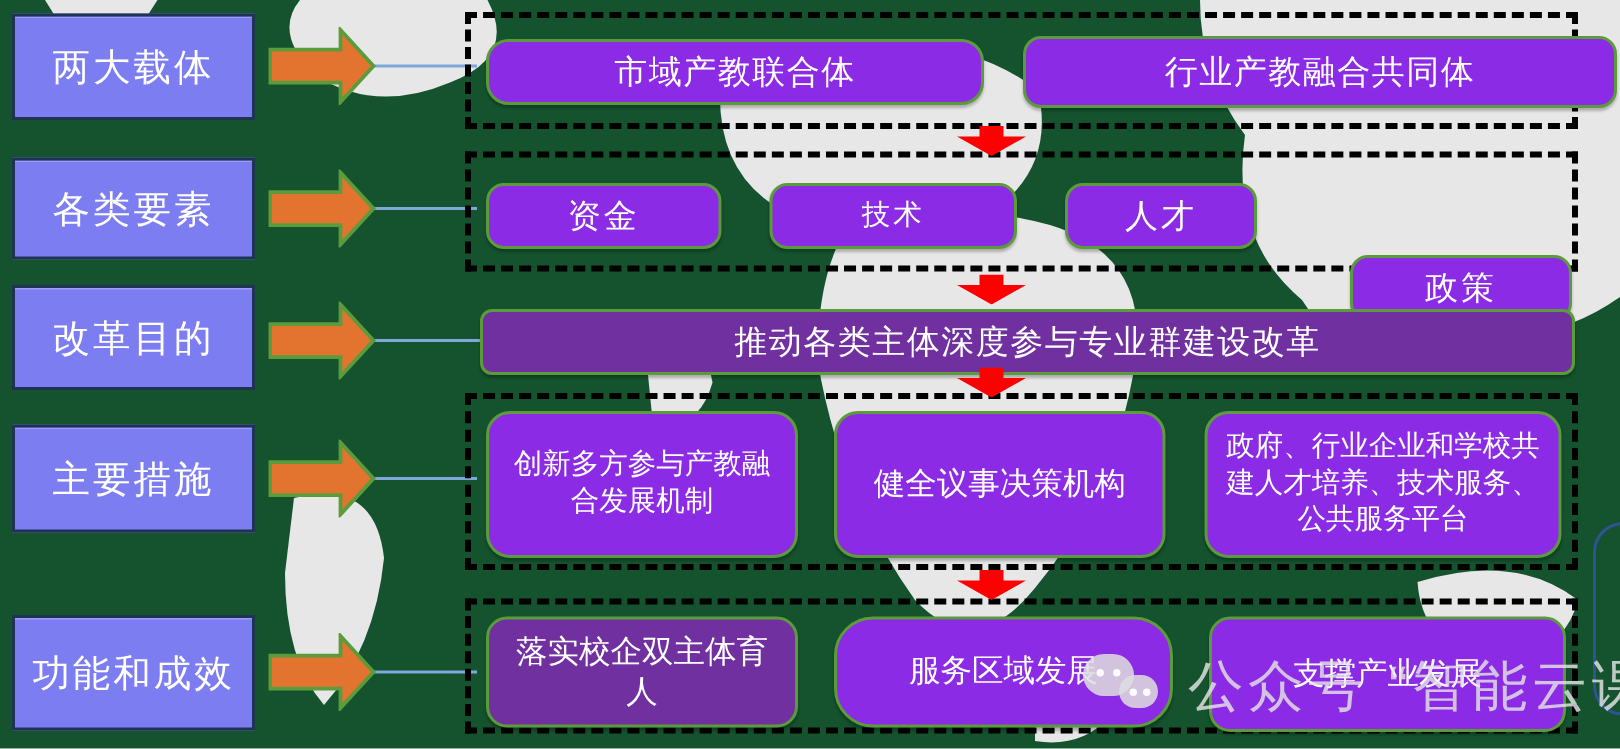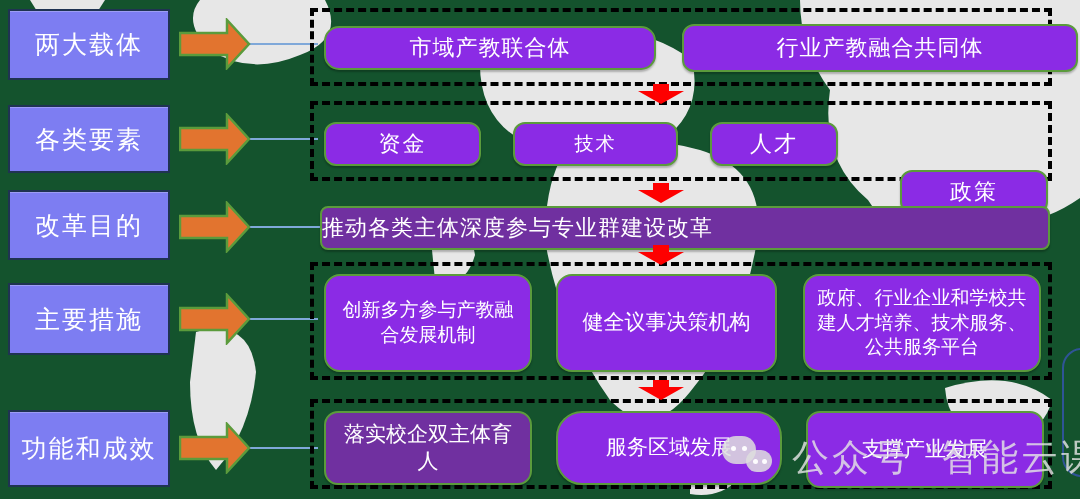--- a/index.html
+++ b/index.html
@@ -32,21 +32,21 @@
   .pBox{
     position:absolute;background:#8b2be5;border:2px solid #5b9b3c;
     border-radius:12px;color:#fff;display:flex;align-items:center;justify-content:center;
     text-align:center;box-sizing:border-box;line-height:1.3;
     box-shadow:0 2px 2px rgba(0,0,0,.25);
   }
   .pBox.dark{background:#7030a0;}
   .purposeBox{
     position:absolute;left:320px;top:206px;width:730px;height:44px;
     background:#7030a0;border:2px solid #5b9b3c;border-radius:8px;
-    color:#fff;display:flex;align-items:center;
+    color:#fff;display:flex;align-items:center;justify-content:center;
     font-size:22px;letter-spacing:1px;z-index:2;box-sizing:border-box;
     box-shadow:0 2px 2px rgba(0,0,0,.25);
   }
   
   .edgeShape{
     position:absolute;left:1062px;top:348px;width:46px;height:125px;
     border:2.5px solid #2f5496;border-radius:20px;z-index:2;background:transparent;
   }
   
   .wm{

